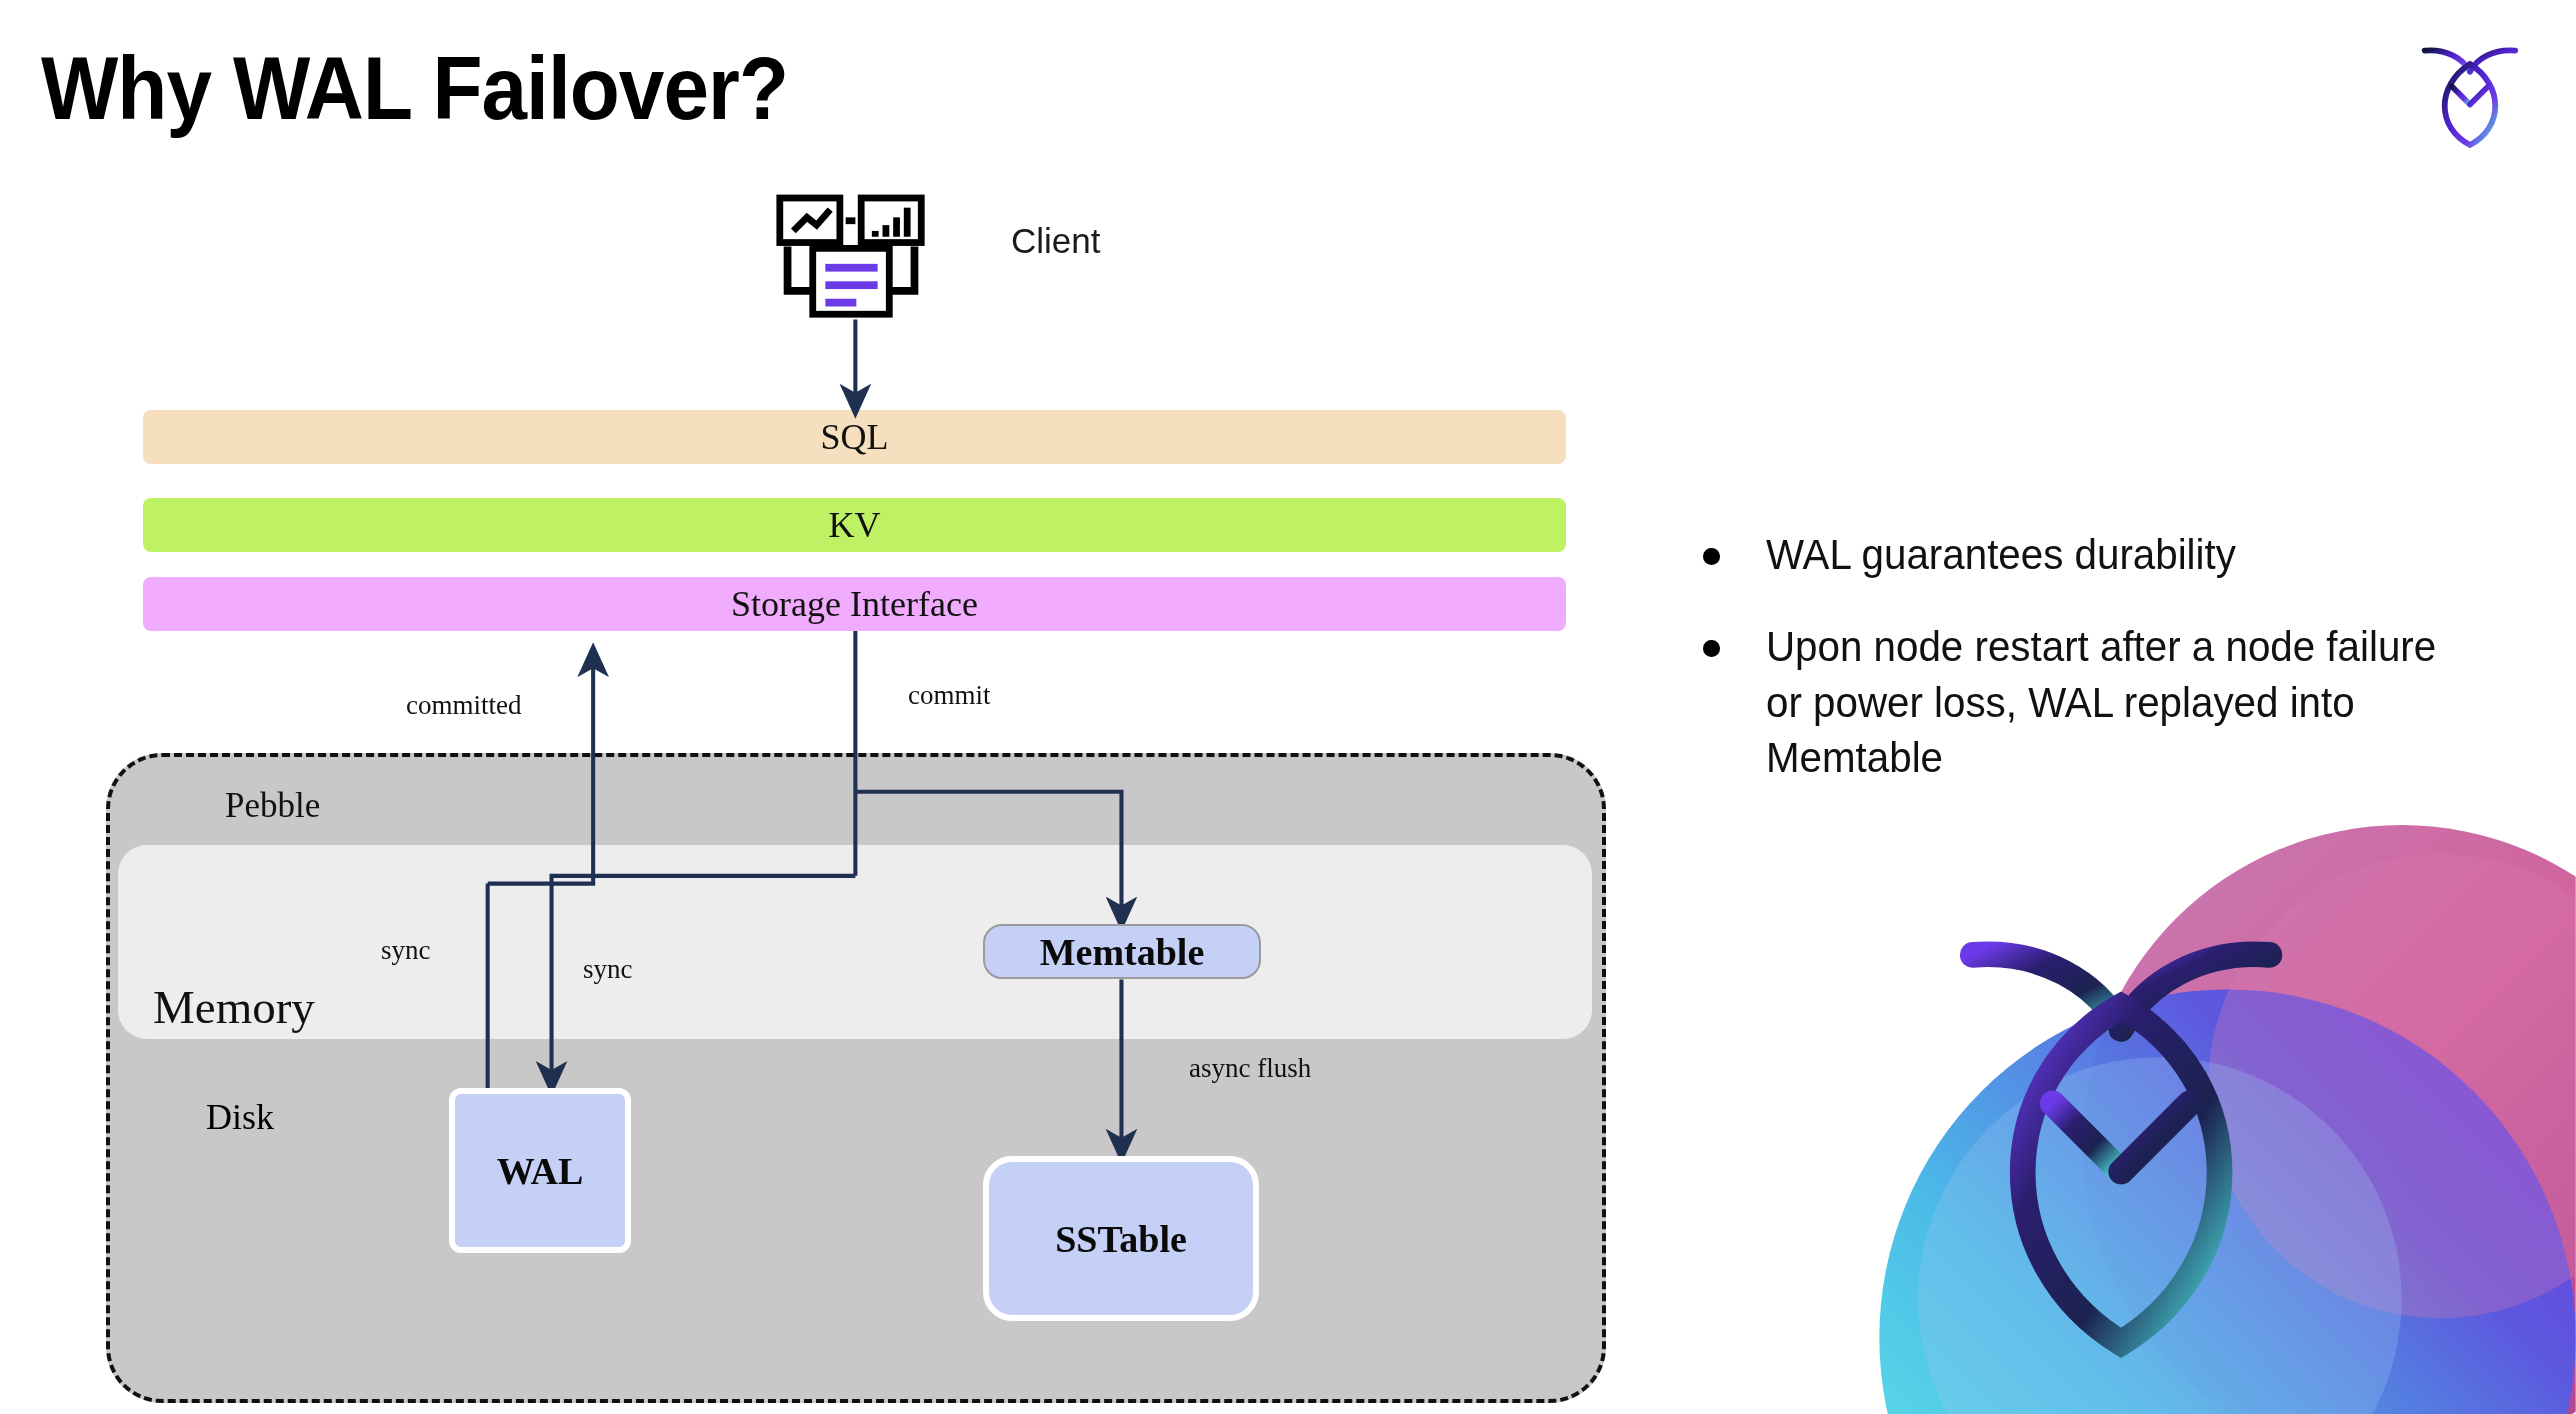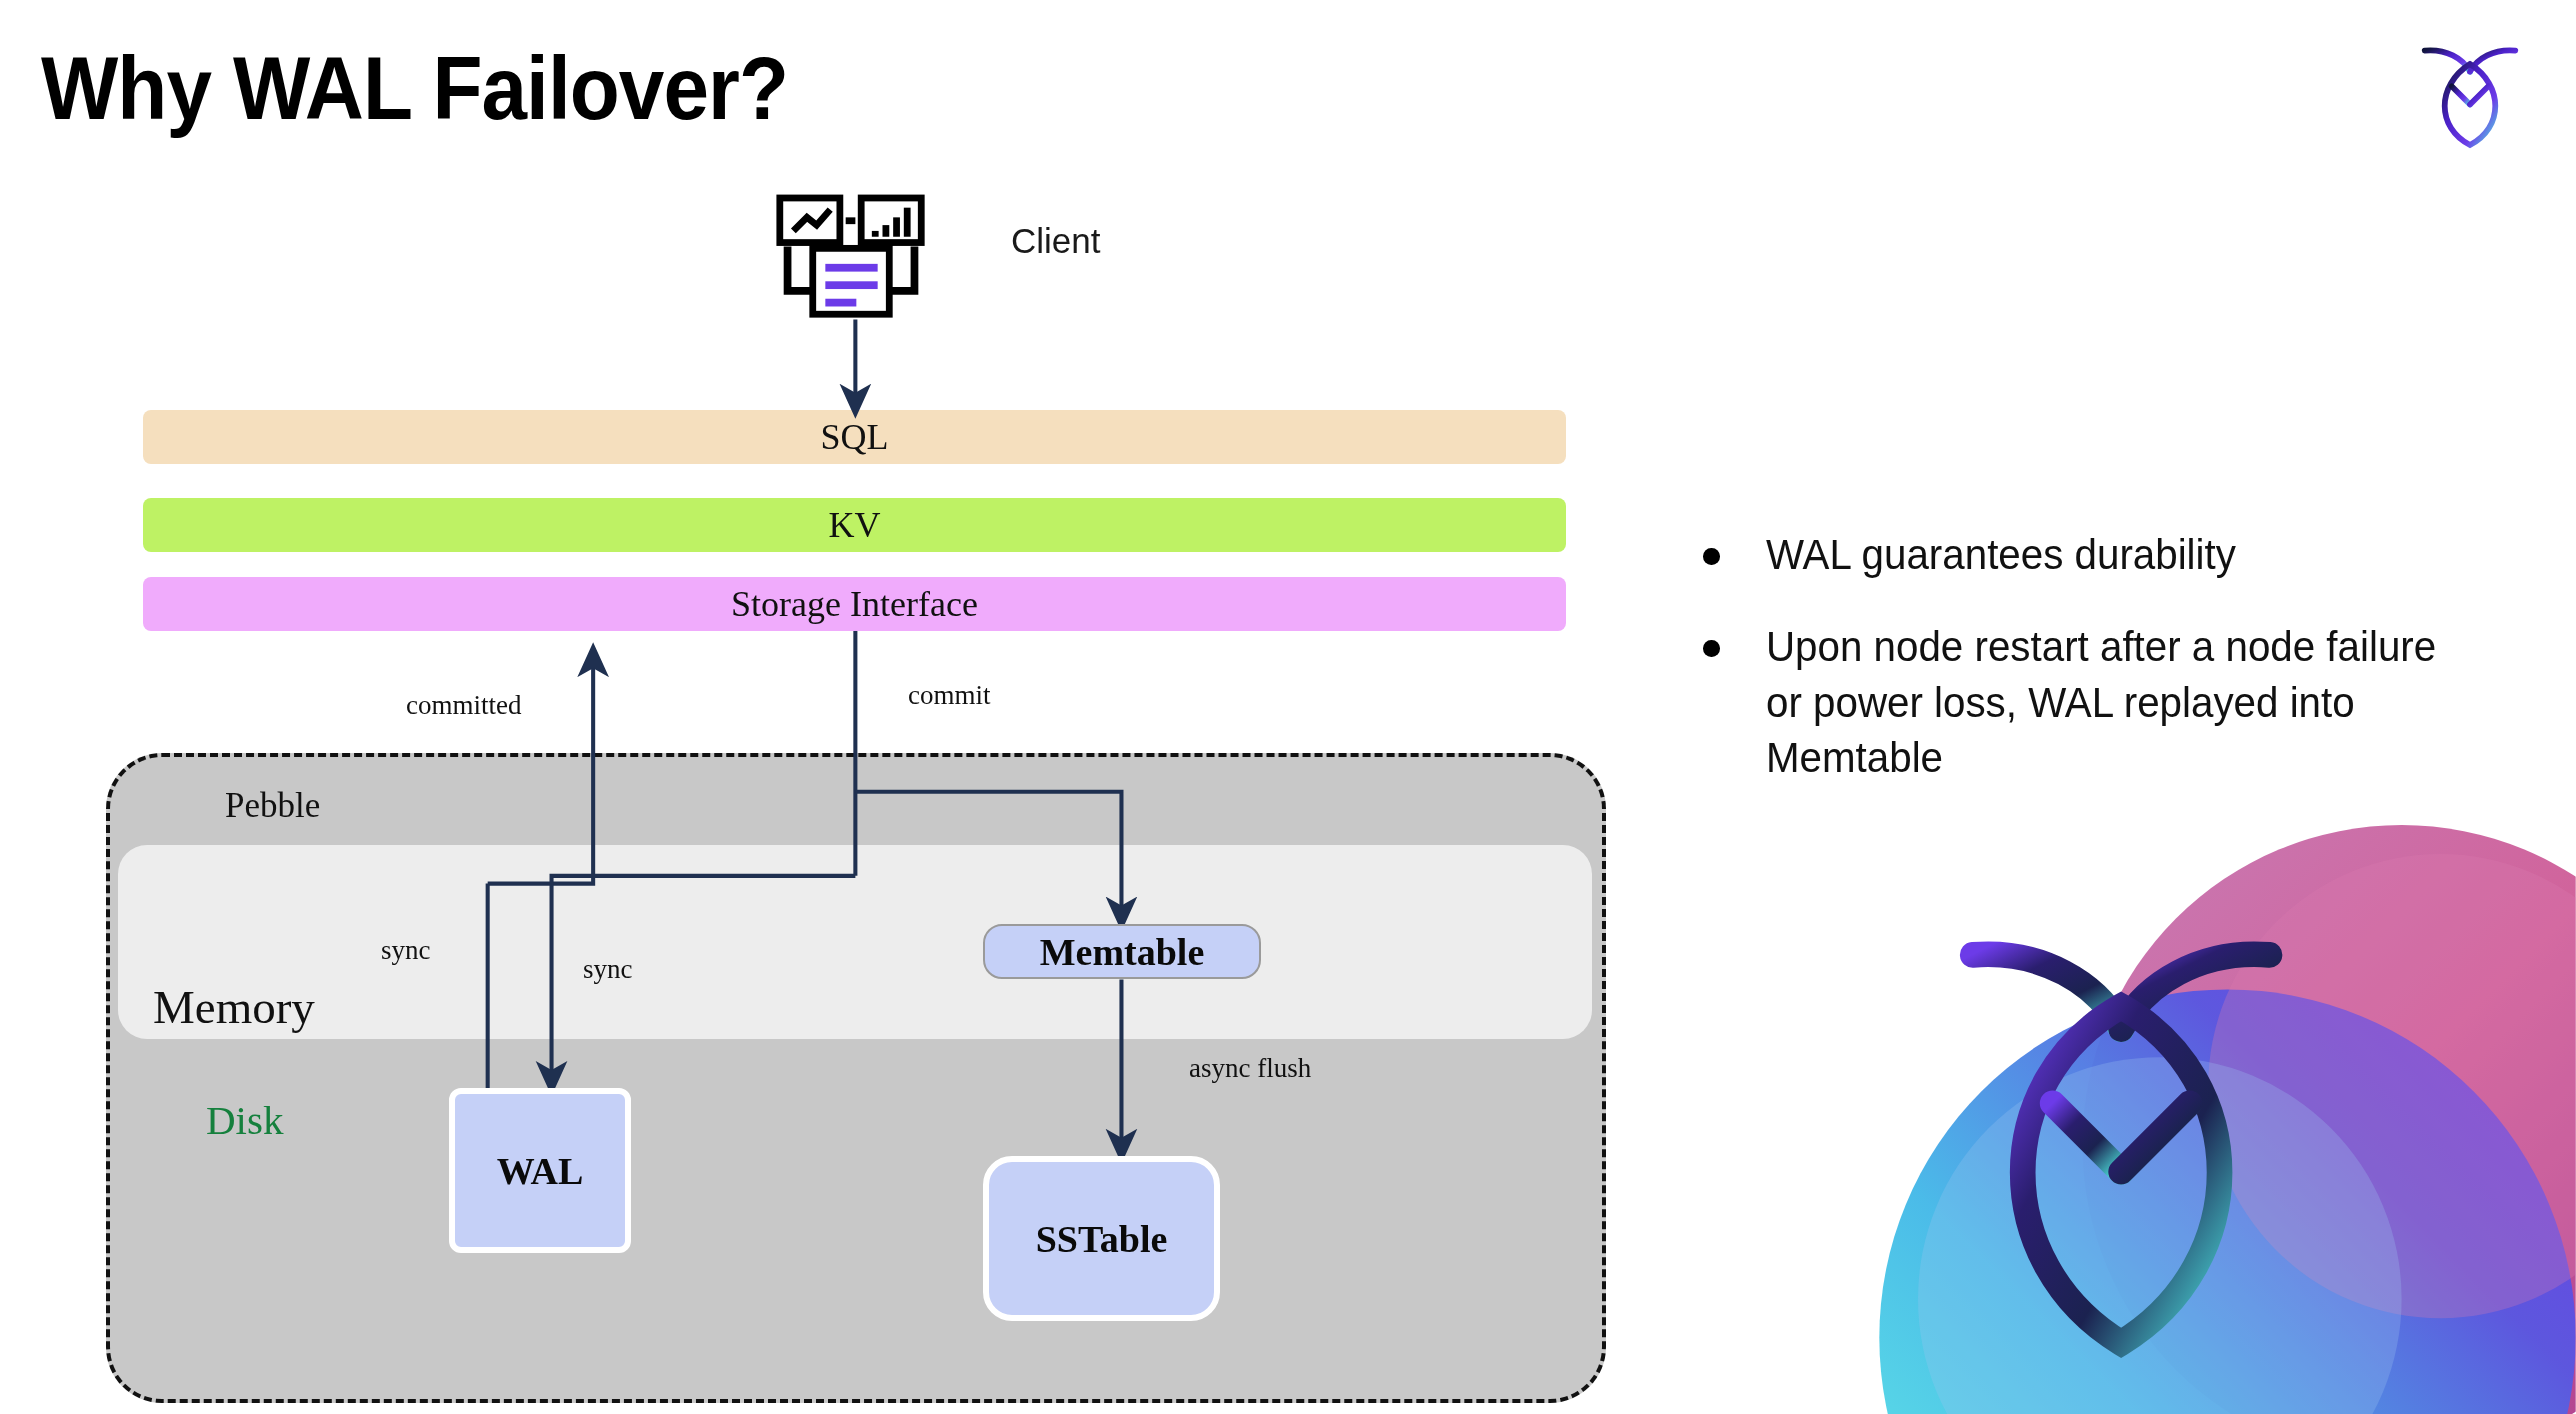--- a/index.html
+++ b/index.html
@@ -60,21 +60,21 @@
   .lbl-pebble{
     position:absolute;left:225px;top:786px;
     font-family:"Liberation Serif",serif;font-size:35px;color:#111;
   }
   .lbl-memory{
     position:absolute;left:153px;top:980px;
     font-family:"Liberation Serif",serif;font-size:47px;color:#111;
   }
   .lbl-disk{
     position:absolute;left:206px;top:1096px;
-    font-family:"Liberation Serif",serif;font-size:41px;color:#15803d;
+    font-family:"Liberation Serif",serif;font-size:36px;color:#000000;
   }
 
   
   .edge-label{
     position:absolute;font-family:Liberation Serif, serif;
     font-size:27px;color:#111111;white-space:nowrap;
   }
   .lbl-committed{left:406px;top:690px;}
   .lbl-commit{left:908px;top:680px;}
   .lbl-sync1{left:381px;top:935px;}
@@ -92,21 +92,21 @@
     left:983px;top:924px;width:278px;height:55px;
     border:2.9px solid #9a9a9a;border-radius:19px;font-size:38px;
     box-sizing:border-box;
   }
   .node-wal{
     left:449px;top:1088px;width:182px;height:165px;
     border:6.8px solid #ffffff;border-radius:12px;font-size:38px;
     box-sizing:border-box;
   }
   .node-sstable{
-    left:983px;top:1156px;width:237px;height:165px;
+    left:983px;top:1156px;width:276px;height:165px;
     border:6.8px solid #ffffff;border-radius:29px;font-size:38px;
     box-sizing:border-box;
   }
 
   
   .bullets{position:absolute;left:1703px;top:527px;width:794px;}
   .bullet-row{display:flex;align-items:flex-start;margin-bottom:37px;}
   .bullet-dot{
     flex:0 0 auto;width:16.5px;height:16.5px;border-radius:50%;
     background:#000;margin-top:21px;margin-right:46px;

